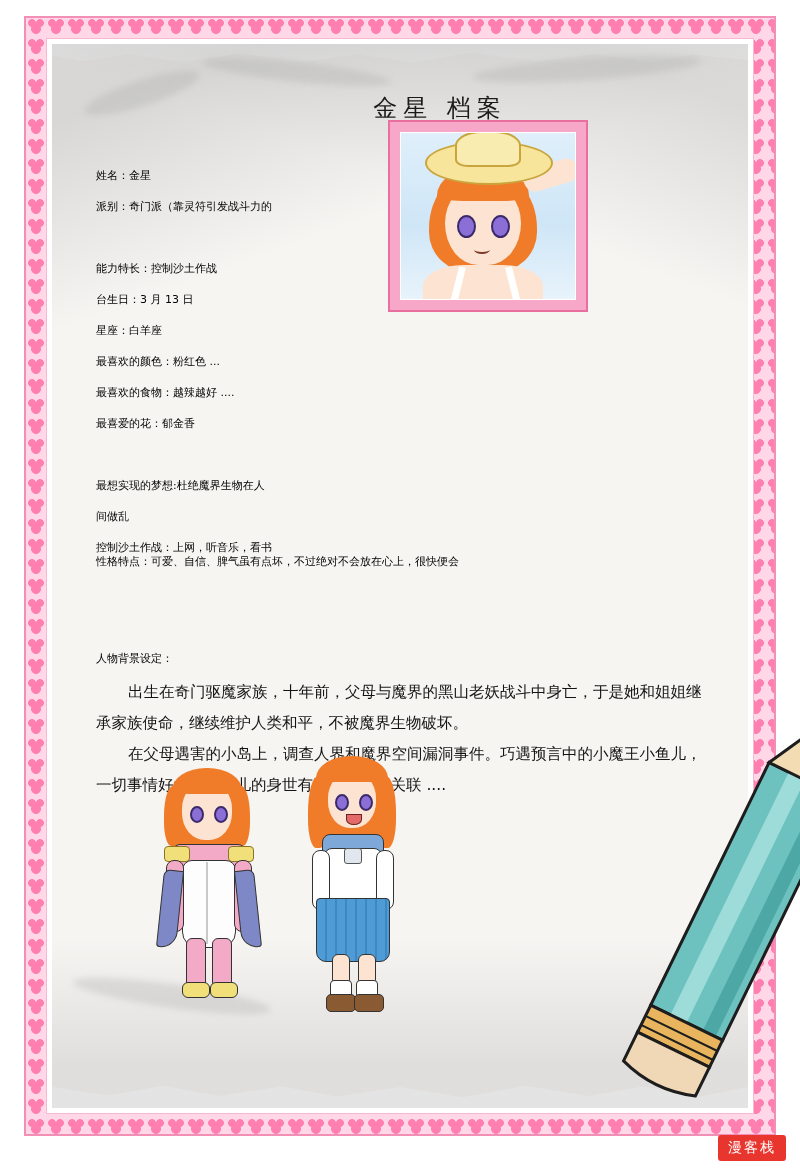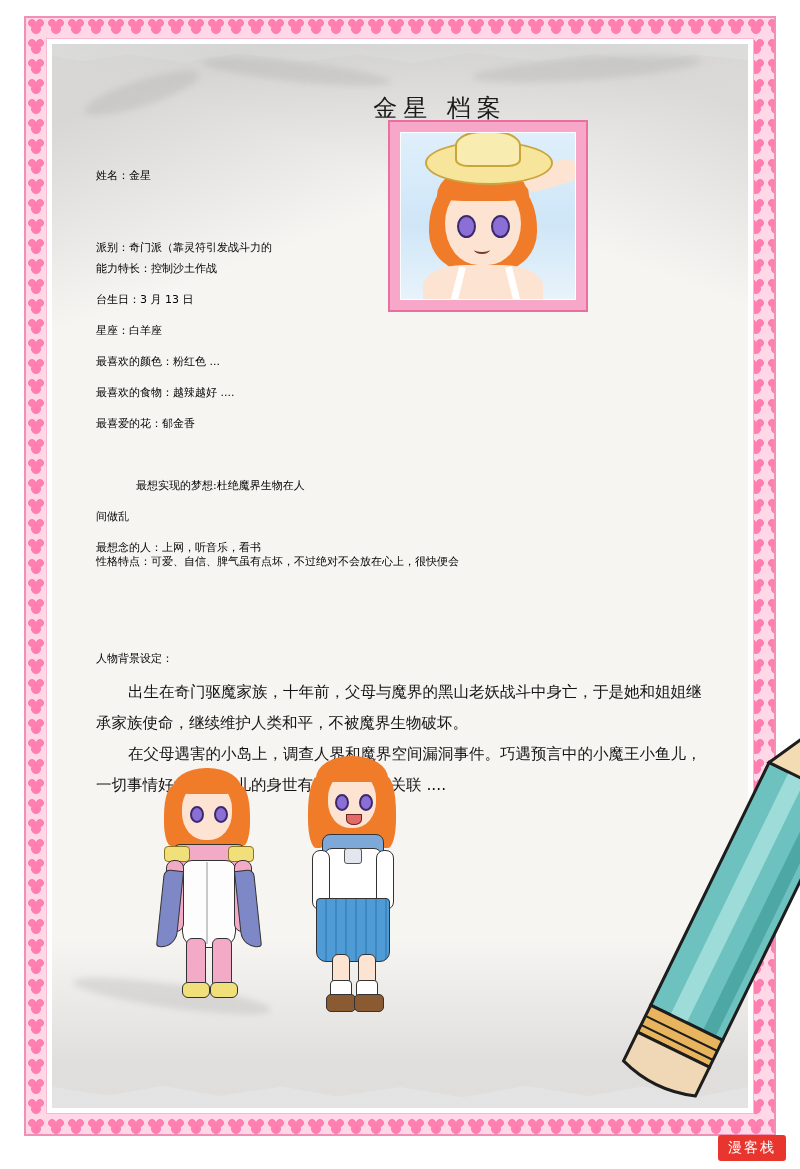--- a/index.html
+++ b/index.html
@@ -197,49 +197,49 @@
       <div class="ph-arm"></div>
       <div class="ph-hand"></div>
       <div class="ph-hat"></div>
       <div class="ph-hat-top"></div>
     </div>
   </div>
 
   <div class="fullline" style="top:160px;">
     <span>姓名：</span><span>金星</span>
   </div>
-  <div class="fullline" style="top:191px;margin-top:41px;">
+  <div class="fullline" style="top:191px;">
     <span>派别：</span><span>奇门派（靠灵符引发战斗力的</span>
   </div>
   <div class="fullline" style="top:253px;">
     <span>能力特长：</span><span>控制沙土作战</span>
   </div>
   <div class="fullline" style="top:284px;">
     <span>台生日：</span><span>3 月 13 日</span>
   </div>
   <div class="fullline" style="top:315px;">
     <span>星座：</span><span>白羊座</span>
   </div>
   <div class="fullline" style="top:346px;">
     <span>最喜欢的颜色：</span><span>粉红色 ...</span>
   </div>
   <div class="fullline" style="top:377px;">
     <span>最喜欢的食物：</span><span>越辣越好 ....</span>
   </div>
   <div class="fullline" style="top:408px;">
     <span>最喜爱的花：</span><span>郁金香</span>
   </div>
-  <div class="fullline" style="top:470px;margin-left:40px;">
+  <div class="fullline" style="top:470px;">
     <span>最想实现的梦想:</span><span>杜绝魔界生物在人</span>
   </div>
   <div class="fullline" style="top:501px;">
     <span>间做乱</span>
   </div>
   <div class="fullline" style="top:532px;">
-    <span>最想念的人：</span><span>上网，听音乐，看书</span>
+    <span>控制沙土作战：</span><span>上网，听音乐，看书</span>
   </div>
   <div class="fullline" style="top:546px;">
     <span>性格特点：</span><span>可爱、自信、脾气虽有点坏，不过绝对不会放在心上，很快便会</span>
   </div>
 
   <div class="fullline" style="top:643px;">人物背景设定：</div>
   <div class="bg-para" style="top:677px;">出生在奇门驱魔家族，十年前，父母与魔界的黑山老妖战斗中身亡，于是她和姐姐继承家族使命，继续维护人类和平，不被魔界生物破坏。</div>
   <div class="bg-para" style="top:739px;">在父母遇害的小岛上，调查人界和魔界空间漏洞事件。巧遇预言中的小魔王小鱼儿，一切事情好象和小鱼儿的身世有千丝万缕的关联 ....</div>
 
   <div class="char cA">

